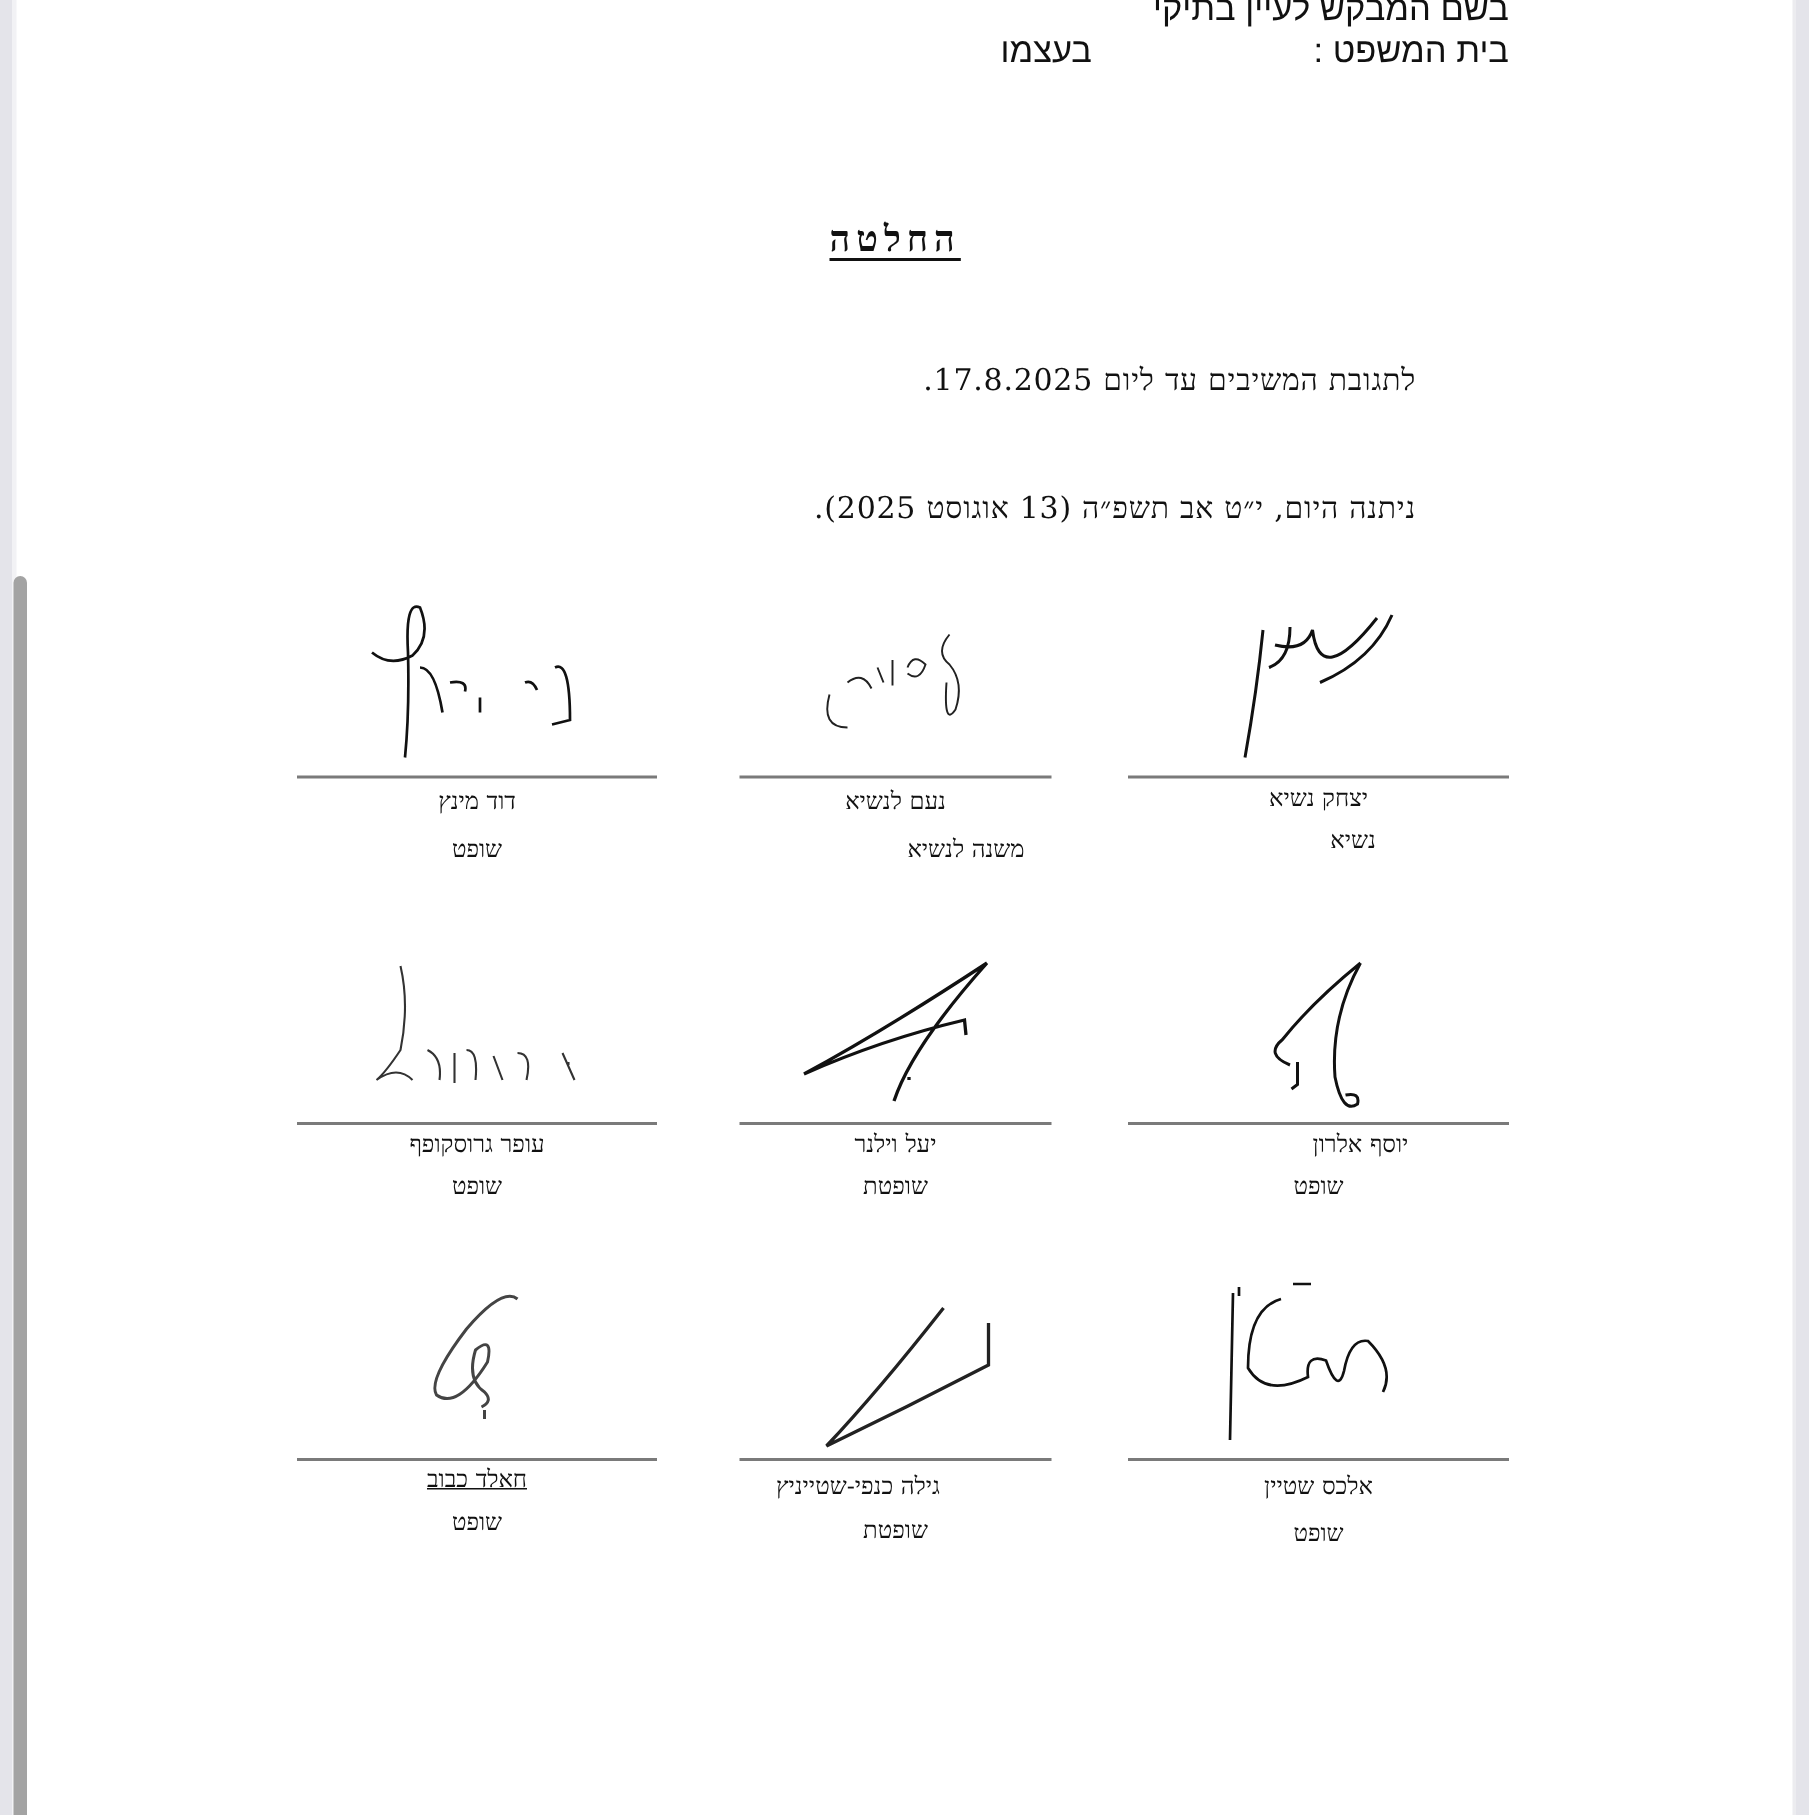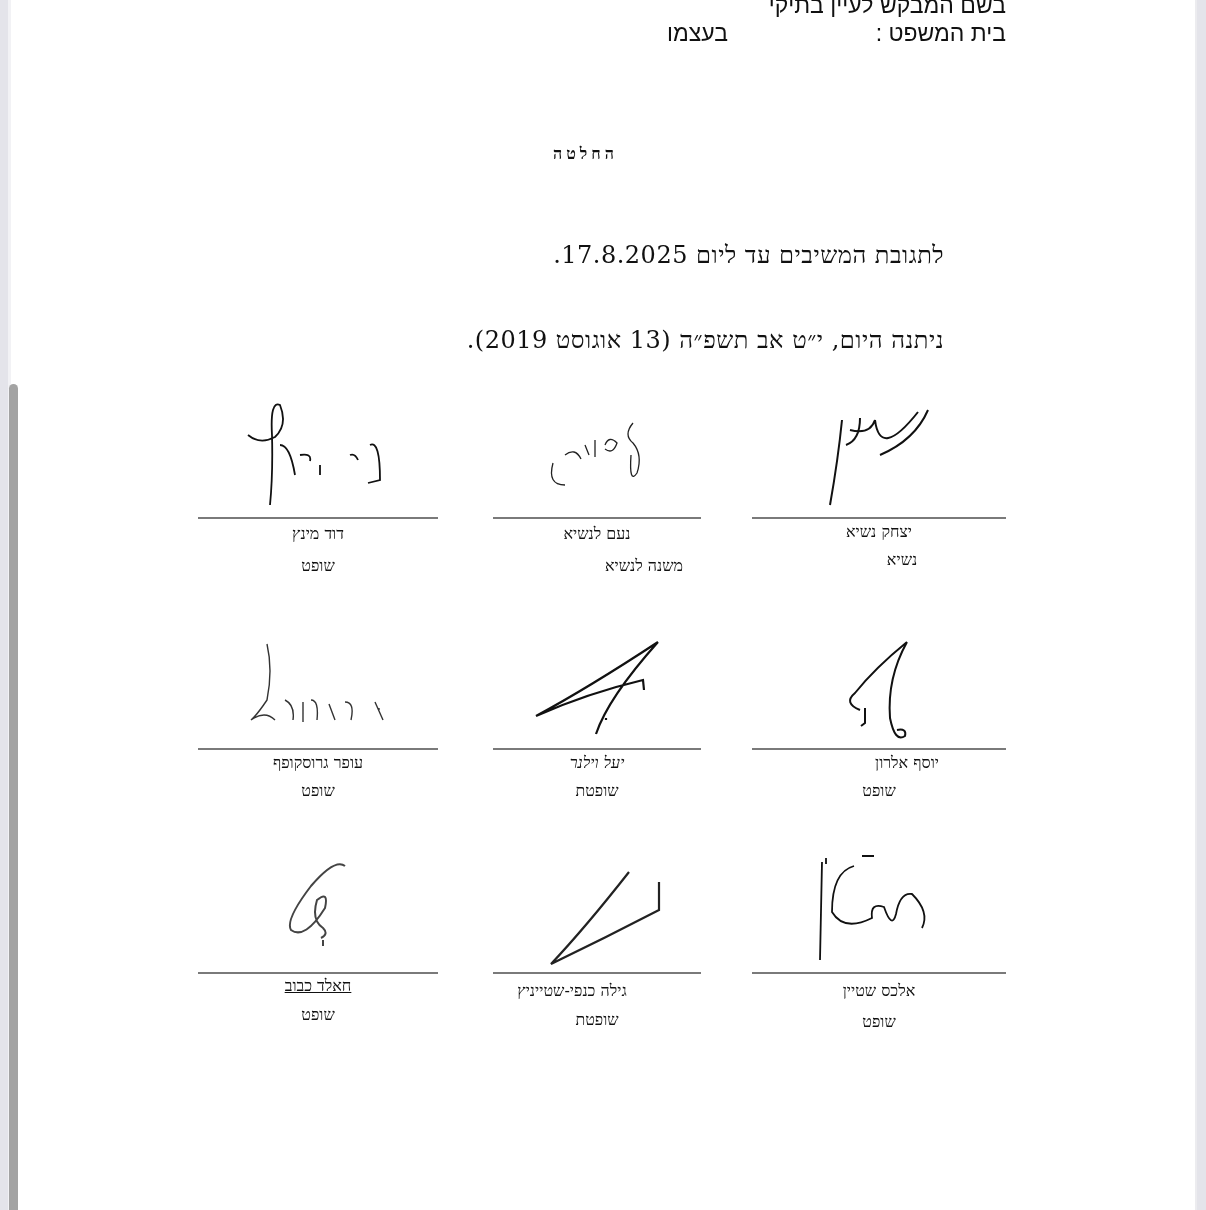--- a/index.html
+++ b/index.html
@@ -11,22 +11,22 @@
   }
   .left-gutter { position:absolute; left:0; top:0; width:8px; height:1210px; background:#e4e4ea; }
   .left-edge { position:absolute; left:8px; top:0; width:3px; height:1210px; background:#f2f2f5; }
   .scrollbar-thumb { position:absolute; left:9px; top:384px; width:9px; height:826px; background:#a3a3a3; border-radius:5px 5px 0 0; }
   .right-edge { position:absolute; left:1195px; top:0; width:2px; height:1210px; background:#ececef; }
   .right-gutter { position:absolute; left:1197px; top:0; width:9px; height:1210px; background:#e4e4ea; }
   .page { position:absolute; left:20px; top:0; width:1175px; height:1210px; background:#fff; }
 
   .abs { position:absolute; direction:rtl; white-space:nowrap; }
   .header-line { font-family:"Liberation Sans","DejaVu Sans",sans-serif; font-size:23px; color:#111; }
-  .title { font-size:16px; font-weight:bold; letter-spacing:4px; text-underline-offset:5px; }
-  .body-text { font-size:24px; letter-spacing:0.5px; }
+  .title { font-size:24px; font-weight:bold; letter-spacing:4px; text-decoration:underline; text-underline-offset:5px; }
+  .body-text { font-size:20px; letter-spacing:0.5px; }
   .sig-svg { position:absolute; }
   .sig-line { position:absolute; height:2px; background:#7a7a7a; }
   .sig-name, .sig-role { position:absolute; direction:rtl; text-align:center; font-size:16px; white-space:nowrap; transform:translateX(-50%); }
 </style>
 </head>
 <body>
 
 <div class="left-gutter"></div>
 <div class="left-edge"></div>
 <div class="page"></div>
@@ -34,21 +34,21 @@
 <div class="right-edge"></div>
 <div class="right-gutter"></div>
 
 <div class="abs header-line" style="right:200px; top:-8px;">בשם המבקש לעיין בתיקי</div>
 <div class="abs header-line" style="right:200px; top:20px;">בית המשפט :</div>
 <div class="abs header-line" style="right:478px; top:20px;">בעצמו</div>
 
 <div class="abs title" style="left:553px; top:144px;">החלטה</div>
 
 <div class="abs body-text" style="right:262px; top:241px;">לתגובת המשיבים עד ליום 17.8.2025.</div>
-<div class="abs body-text" style="right:262px; top:326px;">ניתנה היום, י״ט אב תשפ״ה (13 אוגוסט 2019).</div>
+<div class="abs body-text" style="right:262px; top:326px;">ניתנה היום, י״ט אב תשפ״ה (13 אוגוסט 2025).</div>
 
 <svg class="sig-svg" style="left:820px; top:400px;" width="115" height="112" viewBox="0 0 115 112">
   <path d="M10 105 Q18 60 22 20 M26 45 Q40 40 40 18 M30 30 Q50 35 55 20 Q60 60 98 12 M60 55 Q95 40 108 10" fill="none" stroke="#111" stroke-width="2"></path>
 </svg>
 <div class="sig-line" style="left:752px; top:517px; width:254px;"></div>
 <div class="sig-name" style="left:879px; top:522px;">יצחק נשיא</div>
 <div class="sig-role" style="left:879px; top:550px;margin-left:23px;">נשיא</div>
 
 <svg class="sig-svg" style="left:545px; top:415px;" width="110" height="80" viewBox="0 0 110 80">
   <path d="M88 8 Q78 20 88 28 Q98 40 92 58 Q84 70 86 40 M60 30 Q64 20 72 28 Q68 40 60 34 M40 30 L44 40 M50 25 L50 42 M20 40 Q30 32 36 44 M8 48 Q2 70 20 70" fill="none" stroke="#222" stroke-width="1.3"></path>
@@ -68,21 +68,21 @@
   <path d="M72 4 Q40 30 20 55 Q8 65 25 72 M30 70 L30 85 L26 88 M72 4 Q52 40 55 80 Q60 105 70 98 Q72 90 62 92" fill="none" stroke="#111" stroke-width="2"></path>
 </svg>
 <div class="sig-line" style="left:752px; top:748px; width:254px;"></div>
 <div class="sig-name" style="left:879px; top:753px;margin-left:28px;">יוסף אלרון</div>
 <div class="sig-role" style="left:879px; top:781px;">שופט</div>
 
 <svg class="sig-svg" style="left:528px; top:638px;" width="140" height="100" viewBox="0 0 140 100">
   <path d="M130 4 Q60 50 8 78 Q60 55 115 42 L116 52 M130 4 Q80 60 68 96 M78 80 L78 82" fill="none" stroke="#111" stroke-width="2.2"></path>
 </svg>
 <div class="sig-line" style="left:493px; top:748px; width:208px;"></div>
-<div class="sig-name" style="left:597px; top:753px;font-style:italic;">יעל וילנר</div>
+<div class="sig-name" style="left:597px; top:753px;">יעל וילנר</div>
 <div class="sig-role" style="left:597px; top:781px;">שופטת</div>
 
 <svg class="sig-svg" style="left:245px; top:640px;" width="155" height="95" viewBox="0 0 155 95">
   <path d="M22 4 Q28 30 22 60 Q12 75 6 80 Q20 70 30 80 M40 60 Q50 65 48 80 M58 62 L58 82 M66 60 Q74 60 72 80 M84 64 L90 80 M100 62 Q110 62 106 80 M130 62 L138 80 M134 70 L134 68" fill="none" stroke="#333" stroke-width="1.4"></path>
 </svg>
 <div class="sig-line" style="left:198px; top:748px; width:240px;"></div>
 <div class="sig-name" style="left:318px; top:753px;">עופר גרוסקופף</div>
 <div class="sig-role" style="left:318px; top:781px;">שופט</div>
 
 <svg class="sig-svg" style="left:812px; top:852px;" width="125" height="112" viewBox="0 0 125 112">

